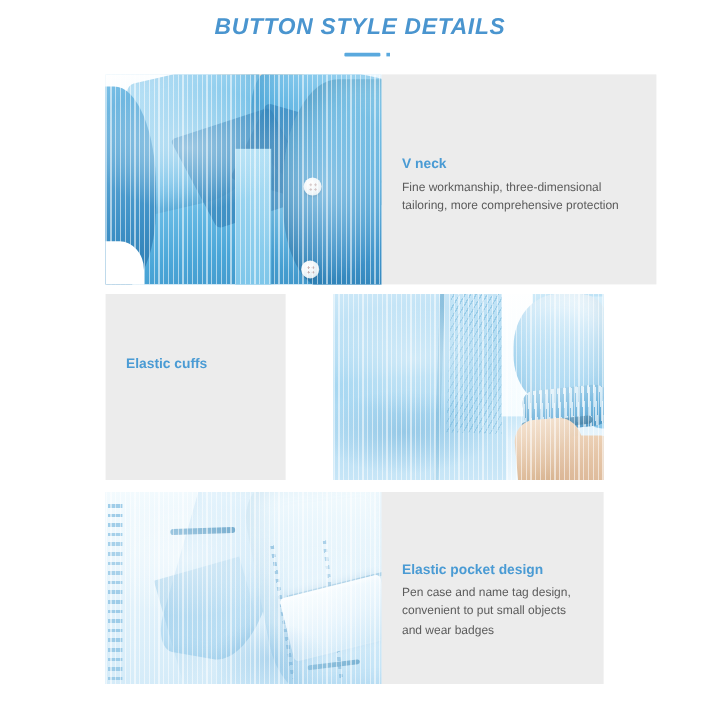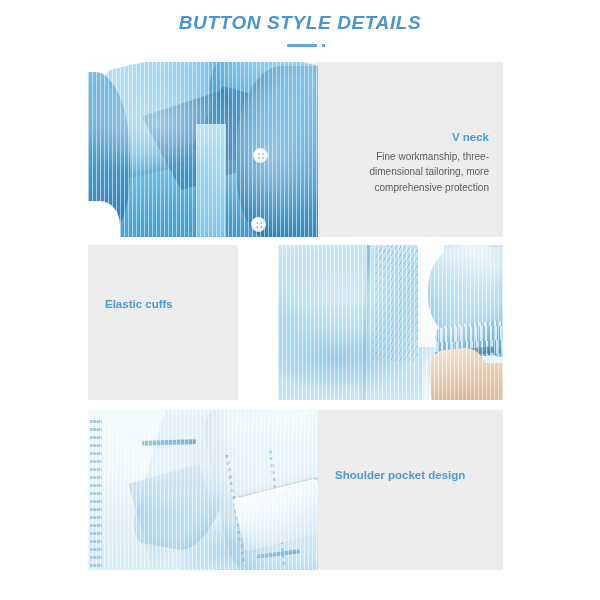--- a/index.html
+++ b/index.html
@@ -66,21 +66,21 @@
   }
 
   
   .row {
     position: absolute;
     display: flex;
     flex-direction: row;
   }
   .row.reverse { flex-direction: row-reverse; gap: 40px; }
 
-  #row-1 { left: 88px; top: 62px;  width: 415px; height: 175px; text-align: right; }
+  #row-1 { left: 88px; top: 62px;  width: 459px; height: 175px; }
   #row-2 { left: 88px; top: 245px; width: 415px; height: 155px; }
   #row-3 { left: 88px; top: 410px; width: 415px; height: 160px; }
 
   .photo {
     position: relative;
     overflow: hidden;
     background: #dff0fb;
     flex: 0 0 auto;
   }
   #row-1 .photo { width: 230px; height: 175px; }
@@ -452,18 +452,19 @@
         <div class="p3-pocket-flap"></div>
         <div class="p3-penslot"></div>
         <div class="p3-slot2"></div>
         <div class="p3-shadow"></div>
         <div class="stripes"></div>
         <div class="sheen"></div>
       </div>
     </div>
     <div class="textpanel">
       <div class="tp-inner">
-        <p class="feature-title">Shoulder pocket design</p>
+        <p class="feature-title">Elastic pocket design</p>
+        <p class="feature-desc">Pen case and name tag design, convenient to put small objects and wear badges</p>
       </div>
     </div>
   </div>
 
 </div>
 
 </body></html>

